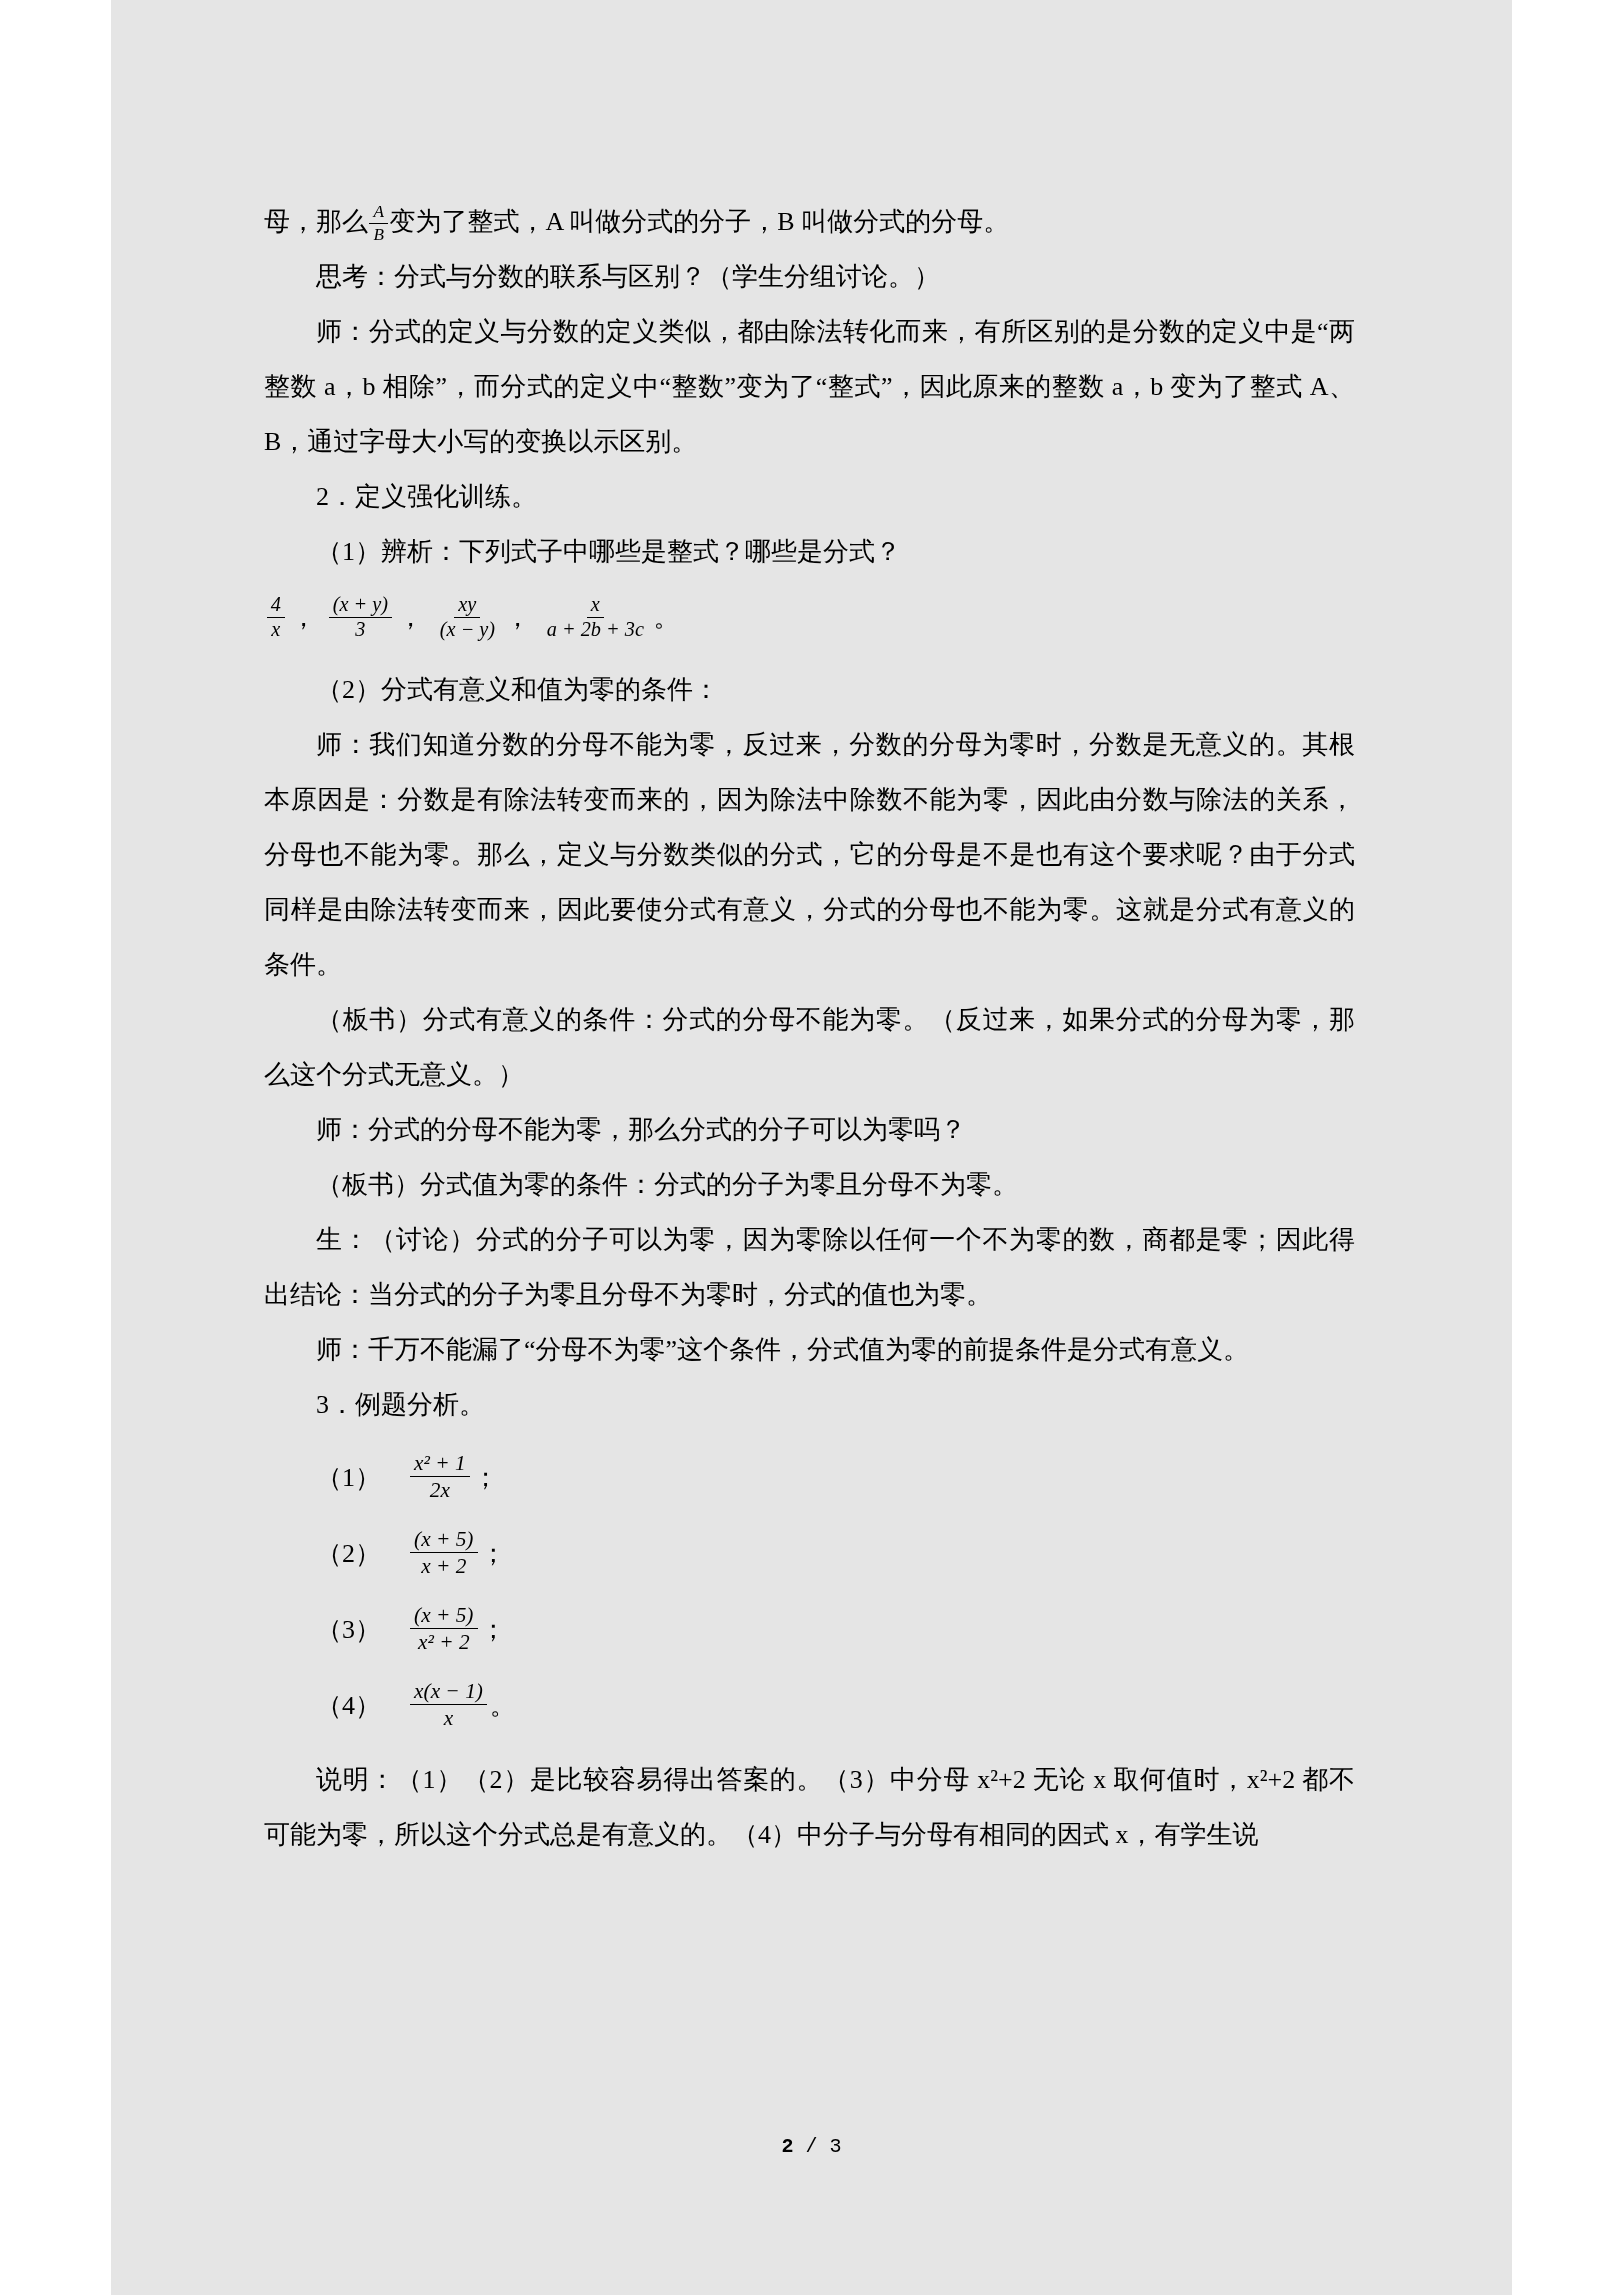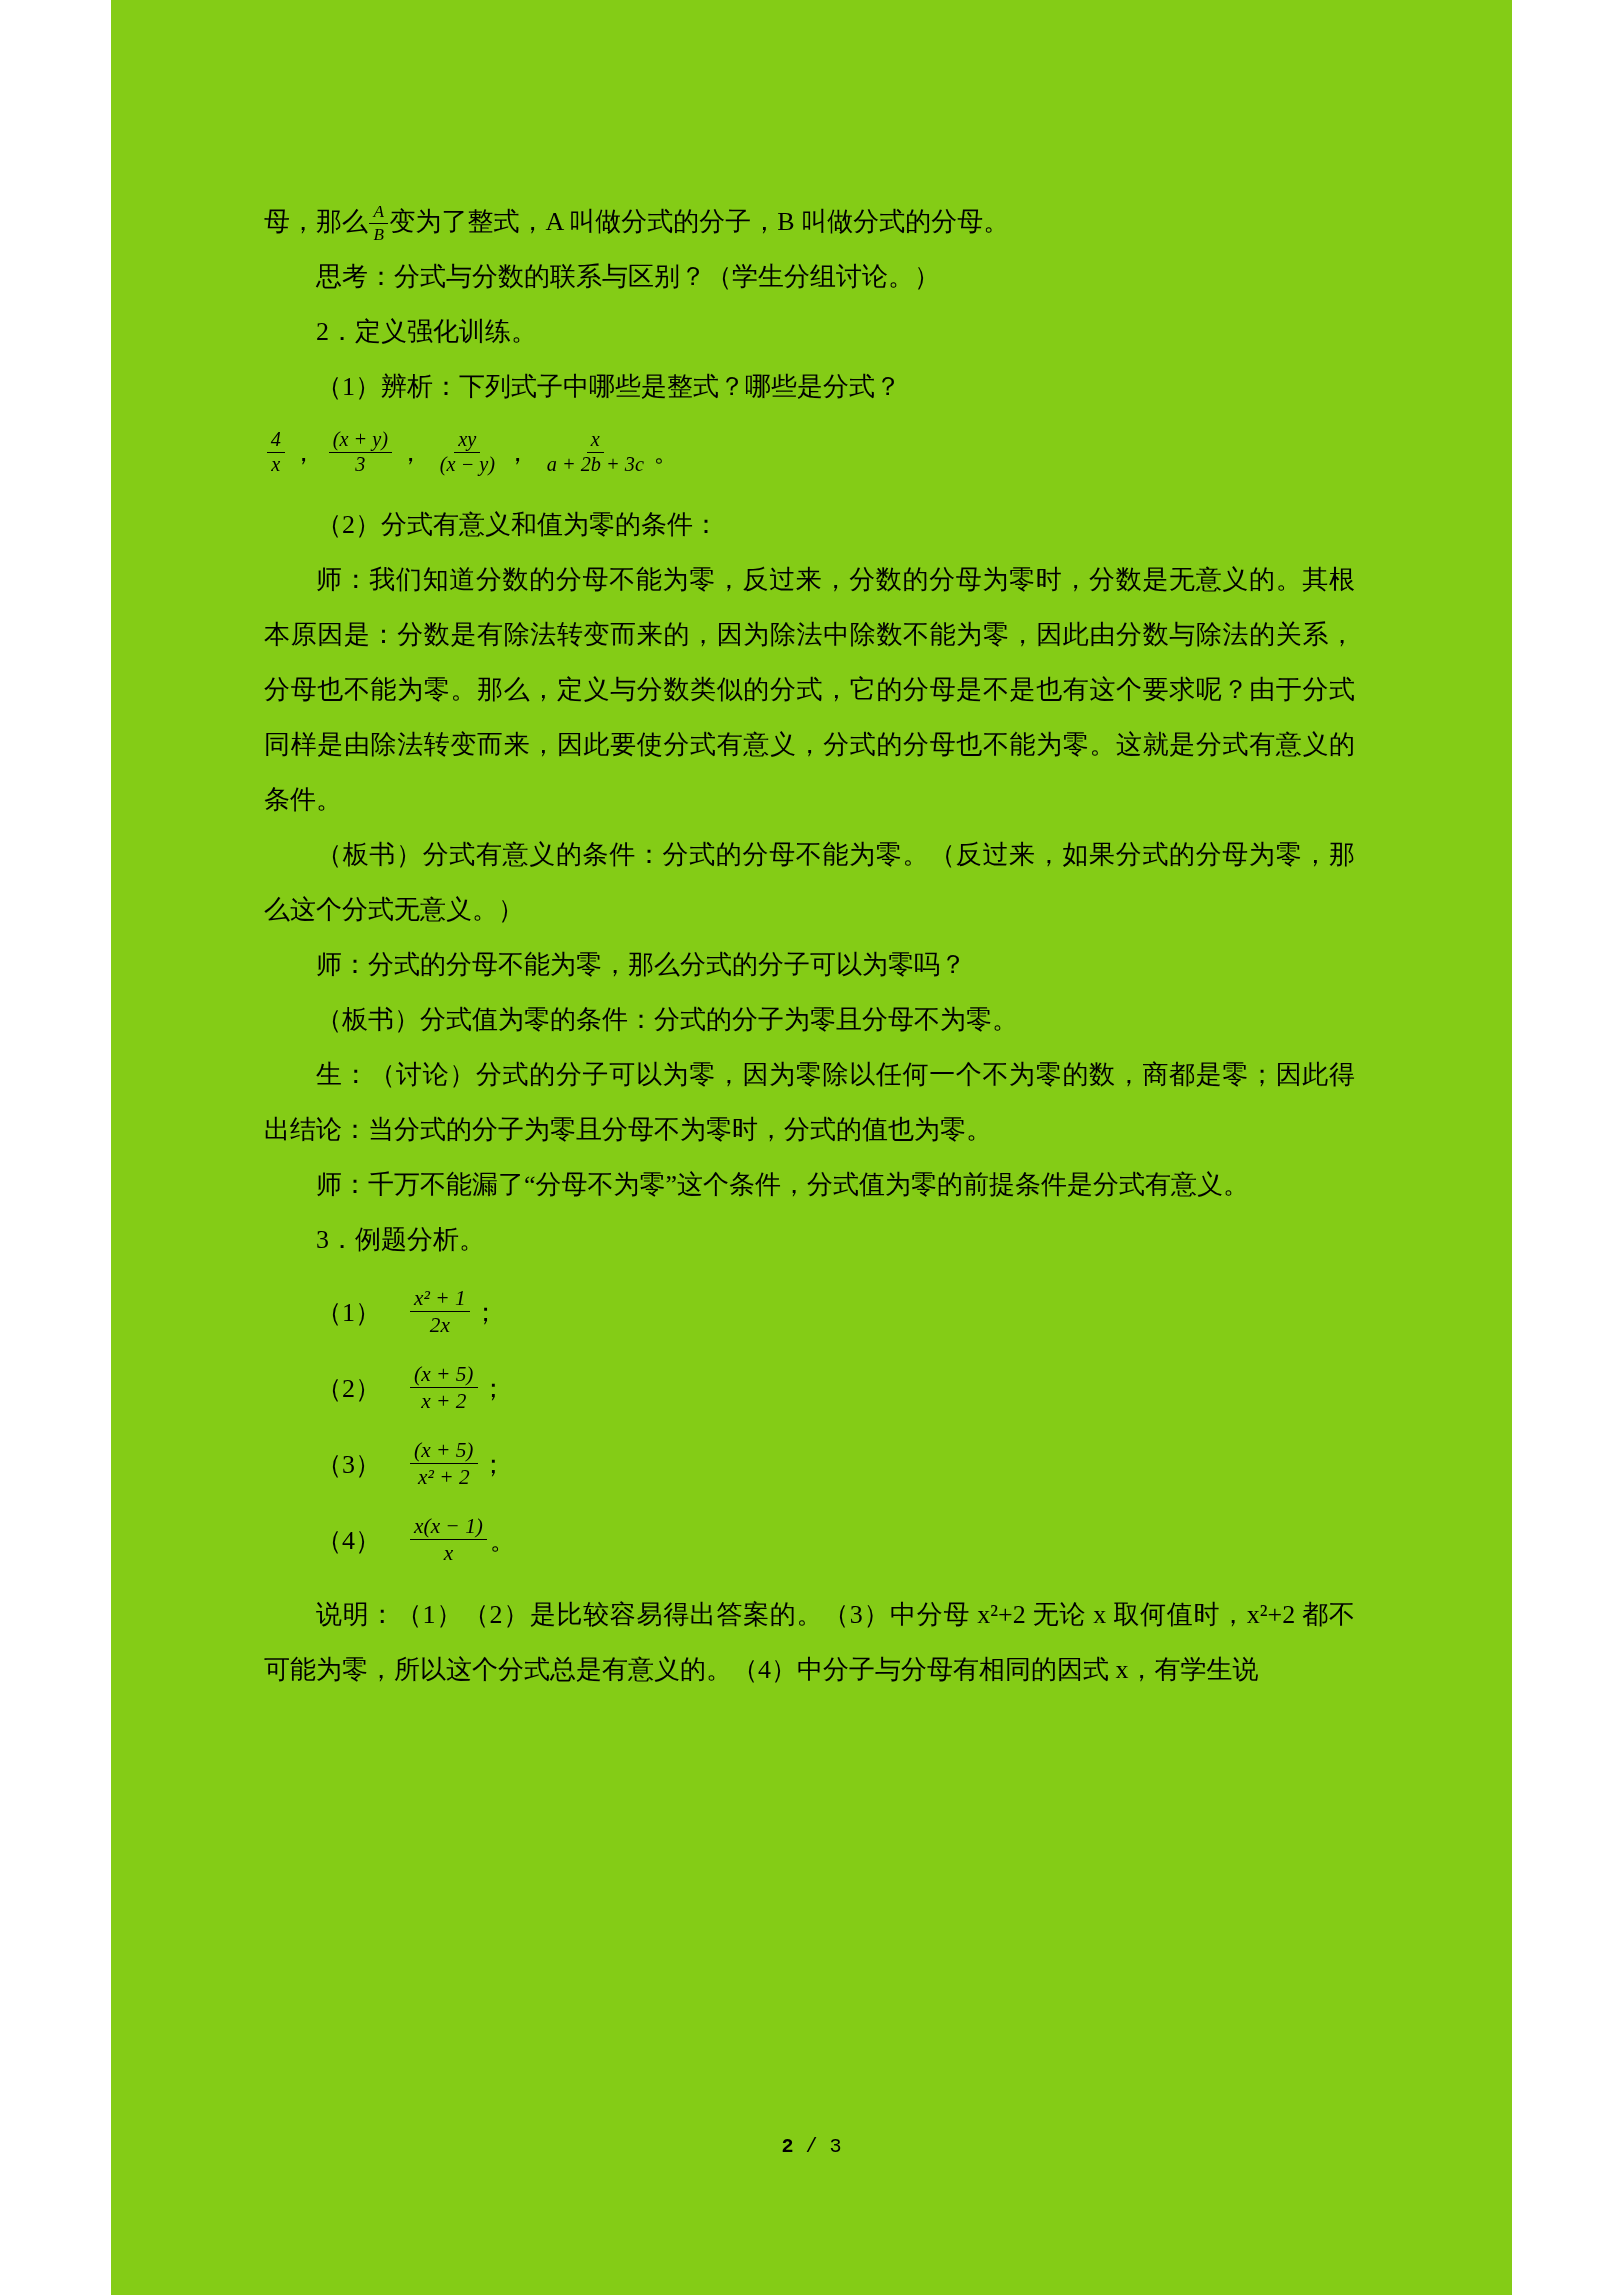--- a/index.html
+++ b/index.html
@@ -2,21 +2,21 @@
 <html style="font-size:11px"><head>
 <meta charset="utf-8">
 <style>
   * { margin: 0; padding: 0; box-sizing: border-box; }
   html, body { background: #ffffff; }
   .page {
     position: relative;
     width: 1401px;
     height: 2295px;
     margin: 0 auto;
-    background: #84cc16;
+    background: #e5e5e5;
     color: #000000;
     font-family: "Liberation Serif", serif;
     overflow: hidden;
   }
   .content {
     position: absolute;
     left: 153px;
     right: 157px;
     top: 194px;
     font-size: 26px;
@@ -93,20 +93,21 @@
 <div class="page">
   <div class="content">
 
     <p class="para no-indent"><span>母，那么</span><span class="frac small">
           <span class="num">A</span>
           <span class="den">B</span>
         </span><span>变为了整式，A 叫做分式的分子，B 叫做分式的分母。</span></p>
 
     <p class="para indent">思考：分式与分数的联系与区别？（学生分组讨论。）</p>
 
+    <p class="para indent">师：分式的定义与分数的定义类似，都由除法转化而来，有所区别的是分数的定义中是“两整数 a，b 相除”，而分式的定义中“整数”变为了“整式”，因此原来的整数 a，b 变为了整式 A、B，通过字母大小写的变换以示区别。</p>
 
     <p class="para indent">2．定义强化训练。</p>
 
     <p class="para indent">（1）辨析：下列式子中哪些是整式？哪些是分式？</p>
 
     <p class="para no-indent math-line"><span class="frac">
           <span class="num">4</span>
           <span class="den">x</span>
         </span><span class="sep">，</span><span class="frac">
           <span class="num">(x + y)</span>

